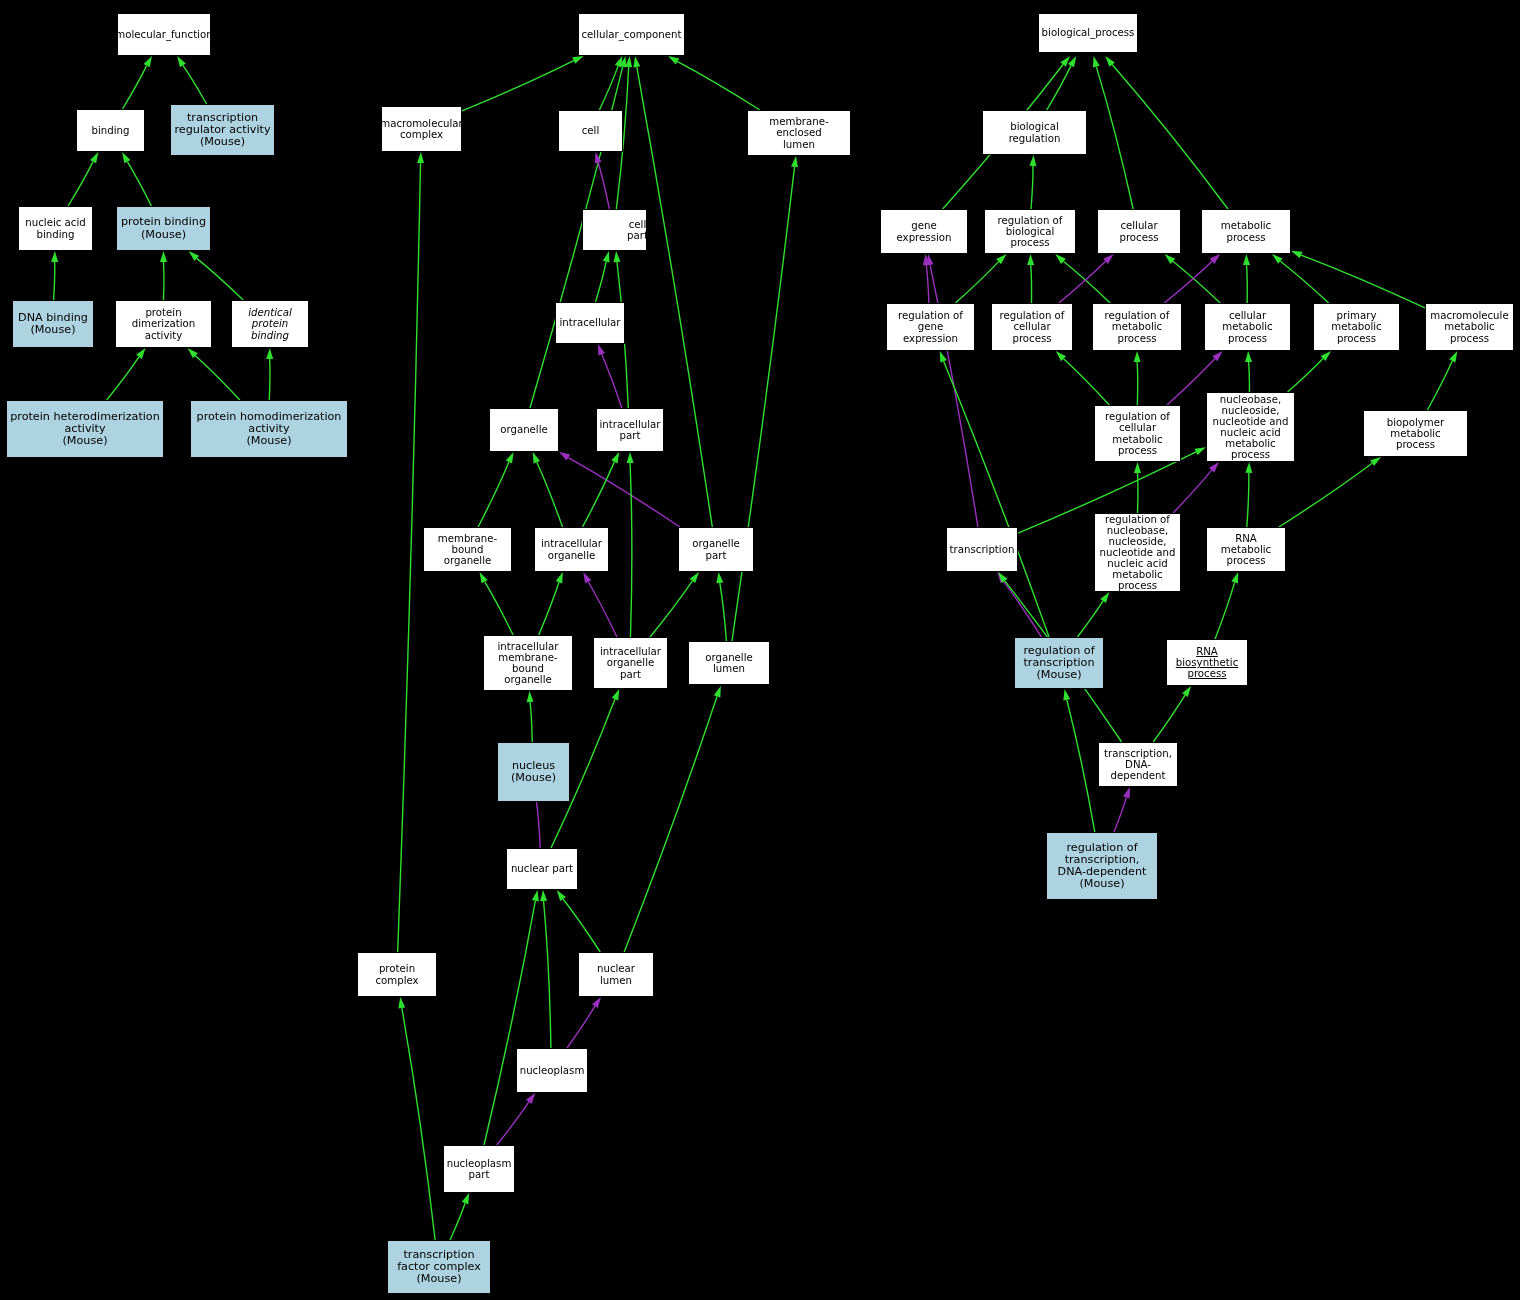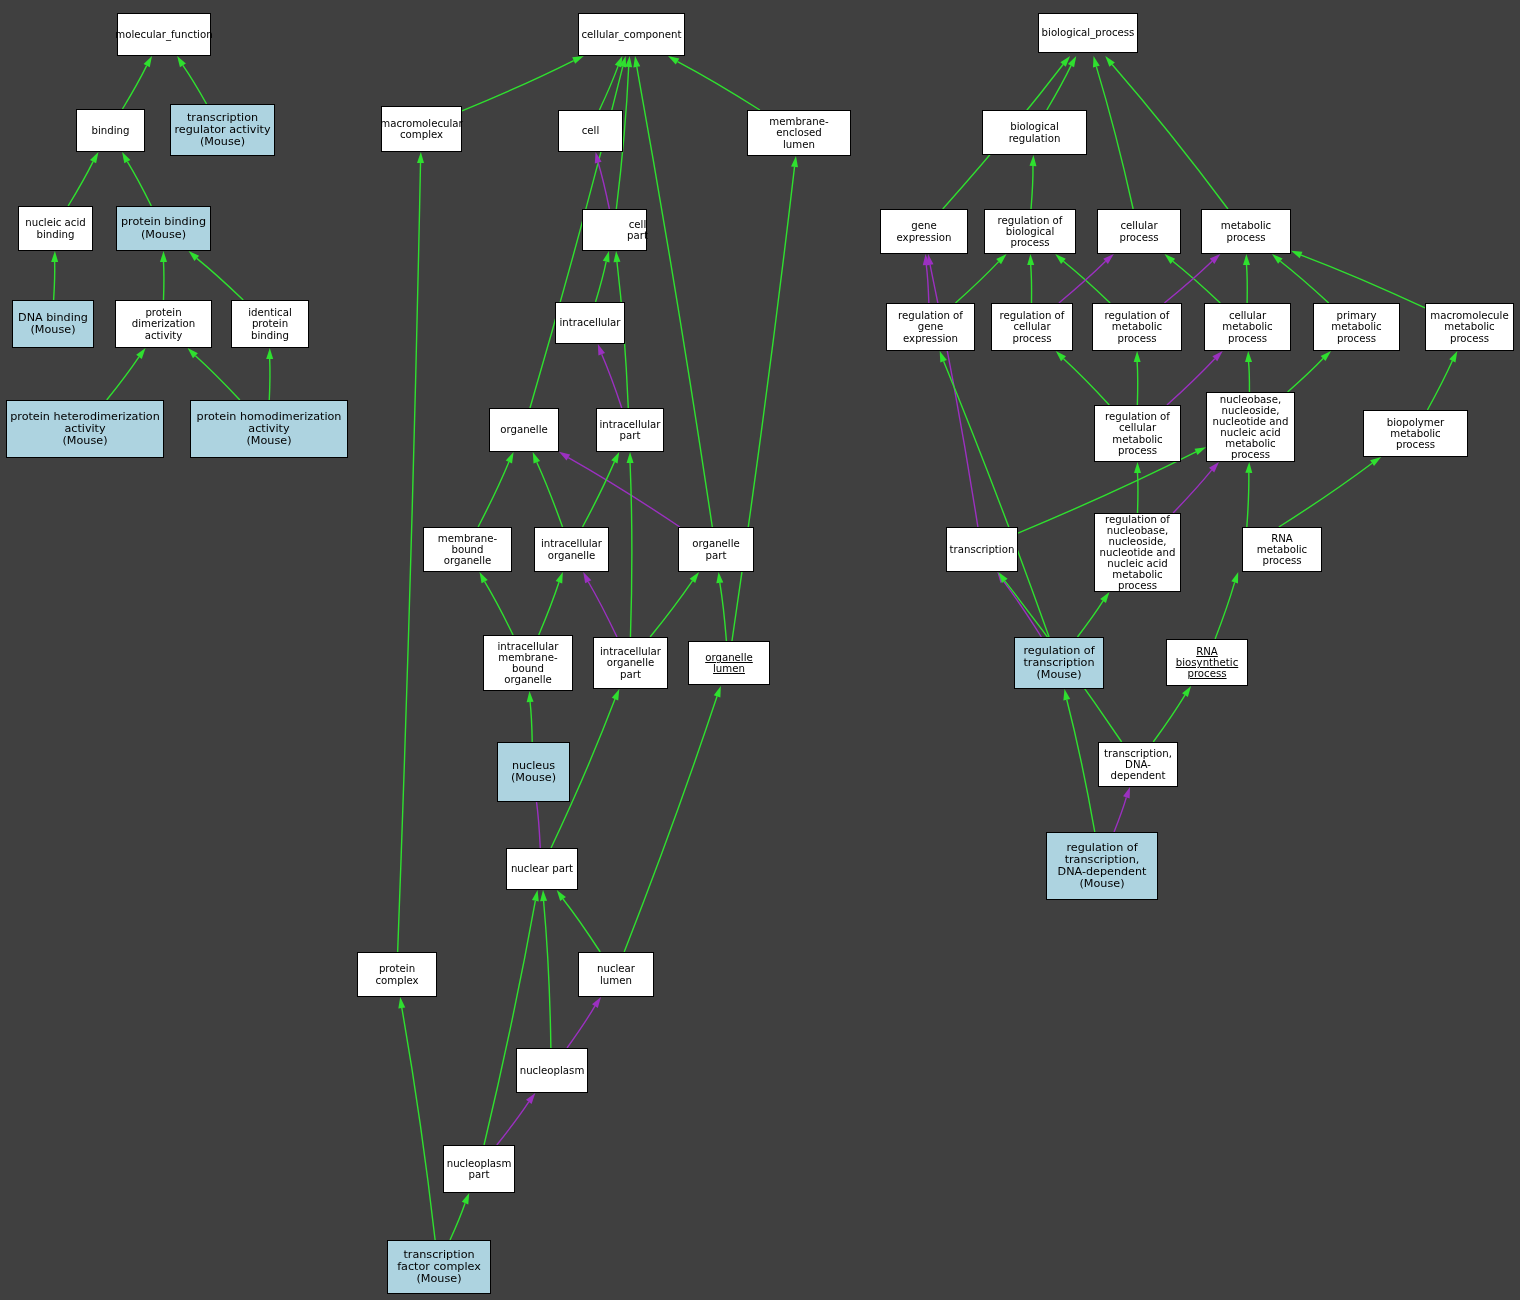--- a/index.html
+++ b/index.html
@@ -4,21 +4,21 @@
 <style>
   html, body {
     margin: 0;
     padding: 0;
     background: #ffffff;
   }
   #canvas {
     position: relative;
     width: 1520px;
     height: 1300px;
-    background: #404040;
+    background: #000000;
     font-family: "DejaVu Sans", sans-serif;
     overflow: hidden;
   }
   #edge-layer {
     position: absolute;
     left: 0; top: 0;
     width: 1520px;
     height: 1300px;
     pointer-events: none;
   }
@@ -211,21 +211,21 @@
 regulator activity
 (Mouse)</div>
     <div class="node s-sm" style="left: 18px; top: 206px; width: 75px; height: 45px;">nucleic acid
 binding</div>
     <div class="node s-md hl" style="left: 116px; top: 206px; width: 95px; height: 45px;">protein binding
 (Mouse)</div>
     <div class="node s-md hl" style="left: 12px; top: 300px; width: 82px; height: 48px;">DNA binding
 (Mouse)</div>
     <div class="node s-sm" style="left: 115px; top: 300px; width: 97px; height: 48px;">protein dimerization
 activity</div>
-    <div class="node s-sm" style="left: 231px; top: 300px; width: 78px; height: 48px;">identical protein
+    <div class="node s-sm" style="left: 231px; top: 300px; width: 78px; height: 48px; font-style: italic;">identical protein
 binding</div>
     <div class="node s-md hl" style="left: 6px; top: 400px; width: 158px; height: 58px;">protein heterodimerization
 activity
 (Mouse)</div>
     <div class="node s-md hl" style="left: 190px; top: 400px; width: 158px; height: 58px;">protein homodimerization
 activity
 (Mouse)</div>
     <div class="node s-sm" style="left: 578px; top: 13px; width: 107px; height: 43px;">cellular_component</div>
     <div class="node s-sm" style="left: 381px; top: 106px; width: 81px; height: 46px;">macromolecular
 complex</div>
@@ -240,21 +240,21 @@
     <div class="node s-sm" style="left: 423px; top: 527px; width: 89px; height: 45px;">membrane-bound
 organelle</div>
     <div class="node s-sm" style="left: 534px; top: 527px; width: 75px; height: 45px;">intracellular
 organelle</div>
     <div class="node s-sm" style="left: 678px; top: 527px; width: 76px; height: 45px;">organelle part</div>
     <div class="node s-sm" style="left: 483px; top: 635px; width: 90px; height: 56px;">intracellular
 membrane-bound
 organelle</div>
     <div class="node s-sm" style="left: 593px; top: 637px; width: 75px; height: 52px;">intracellular
 organelle part</div>
-    <div class="node s-sm" style="left: 688px; top: 641px; width: 82px; height: 44px; text-decoration: underline;">organelle lumen</div>
+    <div class="node s-sm" style="left: 688px; top: 641px; width: 82px; height: 44px;">organelle lumen</div>
     <div class="node s-md hl" style="left: 497px; top: 742px; width: 73px; height: 60px;">nucleus
 (Mouse)</div>
     <div class="node s-sm" style="left: 506px; top: 848px; width: 72px; height: 42px;">nuclear part</div>
     <div class="node s-sm" style="left: 357px; top: 952px; width: 80px; height: 45px;">protein complex</div>
     <div class="node s-sm" style="left: 578px; top: 952px; width: 76px; height: 45px;">nuclear lumen</div>
     <div class="node s-sm" style="left: 516px; top: 1048px; width: 72px; height: 45px;">nucleoplasm</div>
     <div class="node s-sm" style="left: 443px; top: 1145px; width: 72px; height: 48px;">nucleoplasm
 part</div>
     <div class="node s-md hl" style="left: 387px; top: 1240px; width: 104px; height: 54px;">transcription
 factor complex
@@ -288,21 +288,21 @@
 metabolic process</div>
     <div class="node s-sm" style="left: 1363px; top: 410px; width: 105px; height: 47px;">biopolymer metabolic
 process</div>
     <div class="node s-sm" style="left: 946px; top: 527px; width: 72px; height: 45px;">transcription</div>
     <div class="node s-sm" style="left: 1094px; top: 513px; width: 87px; height: 79px;">regulation of
 nucleobase,
 nucleoside,
 nucleotide and
 nucleic acid
 metabolic process</div>
-    <div class="node s-sm" style="left: 1242px; top: 527px; width: 80px; height: 45px;">RNA metabolic
+    <div class="node s-sm" style="left: 1206px; top: 527px; width: 80px; height: 45px;">RNA metabolic
 process</div>
     <div class="node s-md hl" style="left: 1014px; top: 637px; width: 90px; height: 52px;">regulation of
 transcription
 (Mouse)</div>
     <div class="node s-sm" style="left: 1166px; top: 639px; width: 82px; height: 47px; text-decoration: underline;">RNA biosynthetic
 process</div>
     <div class="node s-sm" style="left: 1098px; top: 742px; width: 80px; height: 45px;">transcription,
 DNA-dependent</div>
     <div class="node s-md hl" style="left: 1046px; top: 832px; width: 112px; height: 68px;">regulation of
 transcription,

